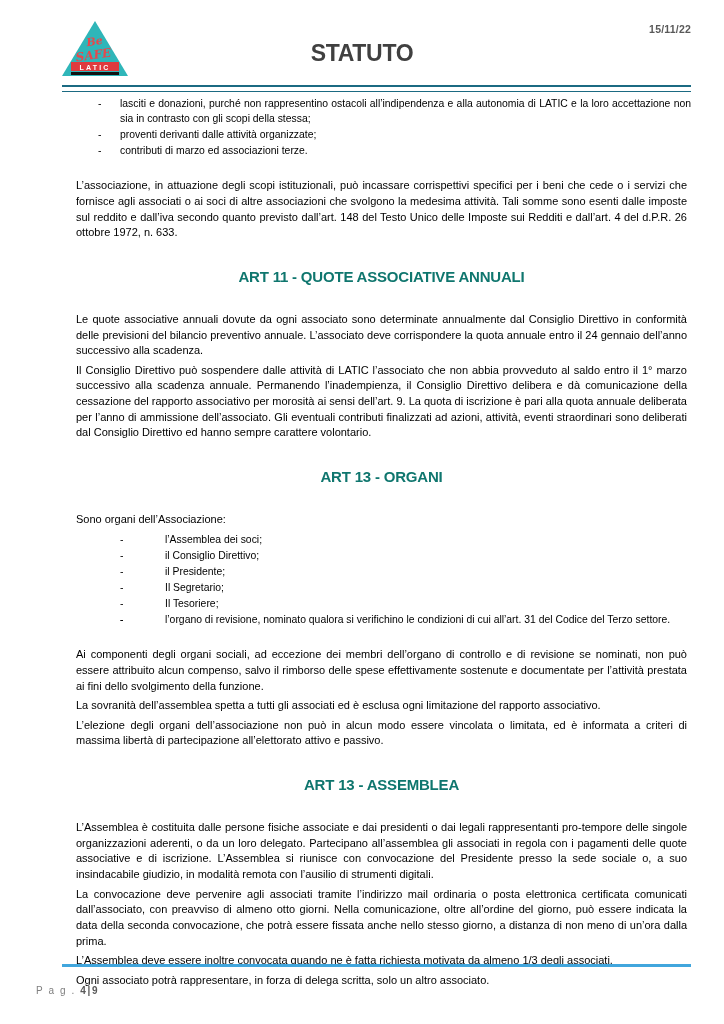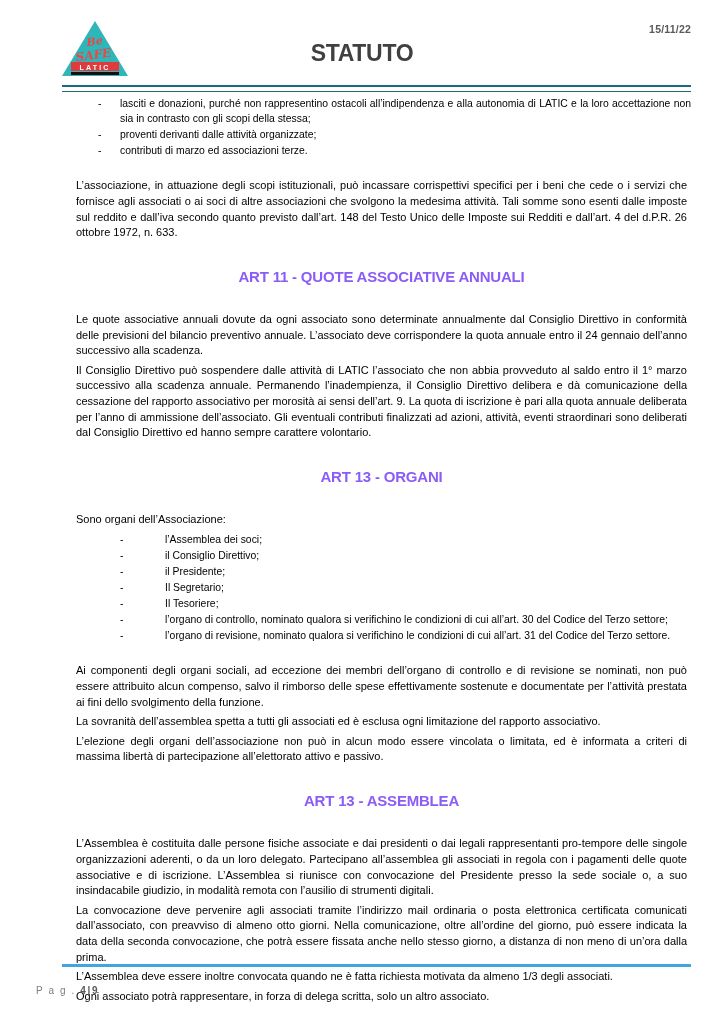--- a/index.html
+++ b/index.html
@@ -123,21 +123,21 @@
     top: 0;
   }
   .list-b li.wrap { text-align: justify; }
 
   h2.art-heading {
     margin: 0;
     text-align: center;
     font-size: 15px;
     font-weight: bold;
     letter-spacing: -0.2px;
-    color: #8b5cf6;
+    color: #0f766e;
   }
 
   
   .rule-bottom {
     position: absolute;
     left: 62px;
     right: 33px;
     bottom: 57px;
     height: 3px;
     background: #41a6dd;
@@ -231,21 +231,20 @@
       <li>
         <span class="dash">-</span>
         <span>Il Segretario;</span>
       </li>
       <li>
         <span class="dash">-</span>
         <span>Il Tesoriere;</span>
       </li>
       <li class="wrap">
         <span class="dash">-</span>
-        <span>l’organo di controllo, nominato qualora si verifichino le condizioni di cui all’art. 30 del Codice del Terzo settore;</span>
       </li>
       <li class="wrap">
         <span class="dash">-</span>
         <span>l’organo di revisione, nominato qualora si verifichino le condizioni di cui all’art. 31 del Codice del Terzo settore.</span>
       </li>
     </ul>
 
     <div class="spacer-md"></div>
 
     <p class="para">Ai componenti degli organi sociali, ad eccezione dei membri dell’organo di controllo e di revisione se nominati, non può essere attribuito alcun compenso, salvo il rimborso delle spese effettivamente sostenute e documentate per l’attività prestata ai fini dello svolgimento della funzione.</p>

